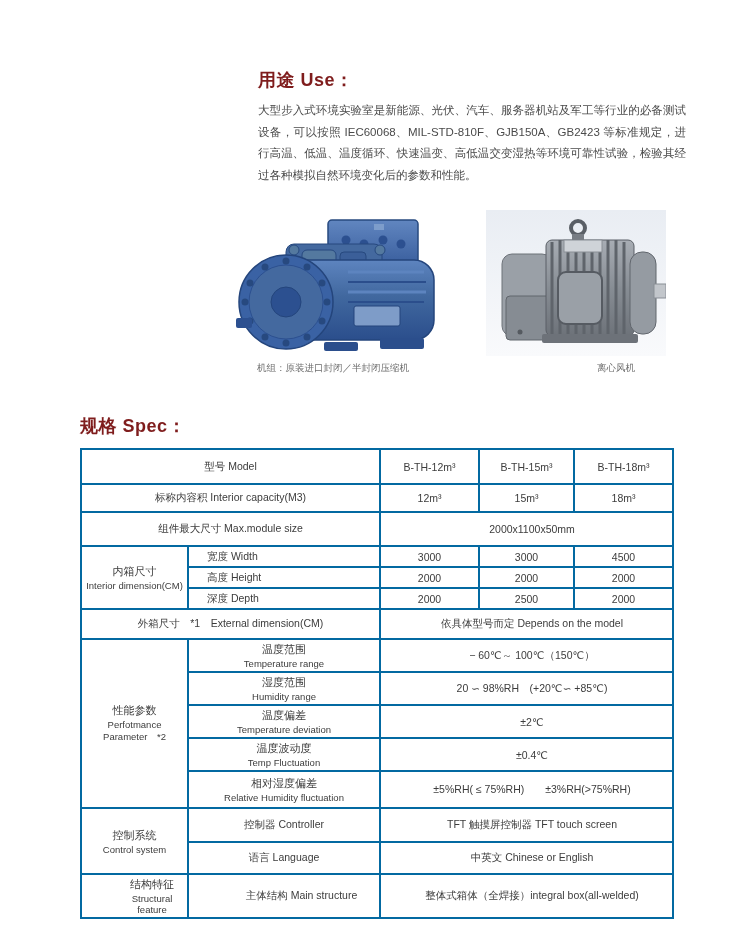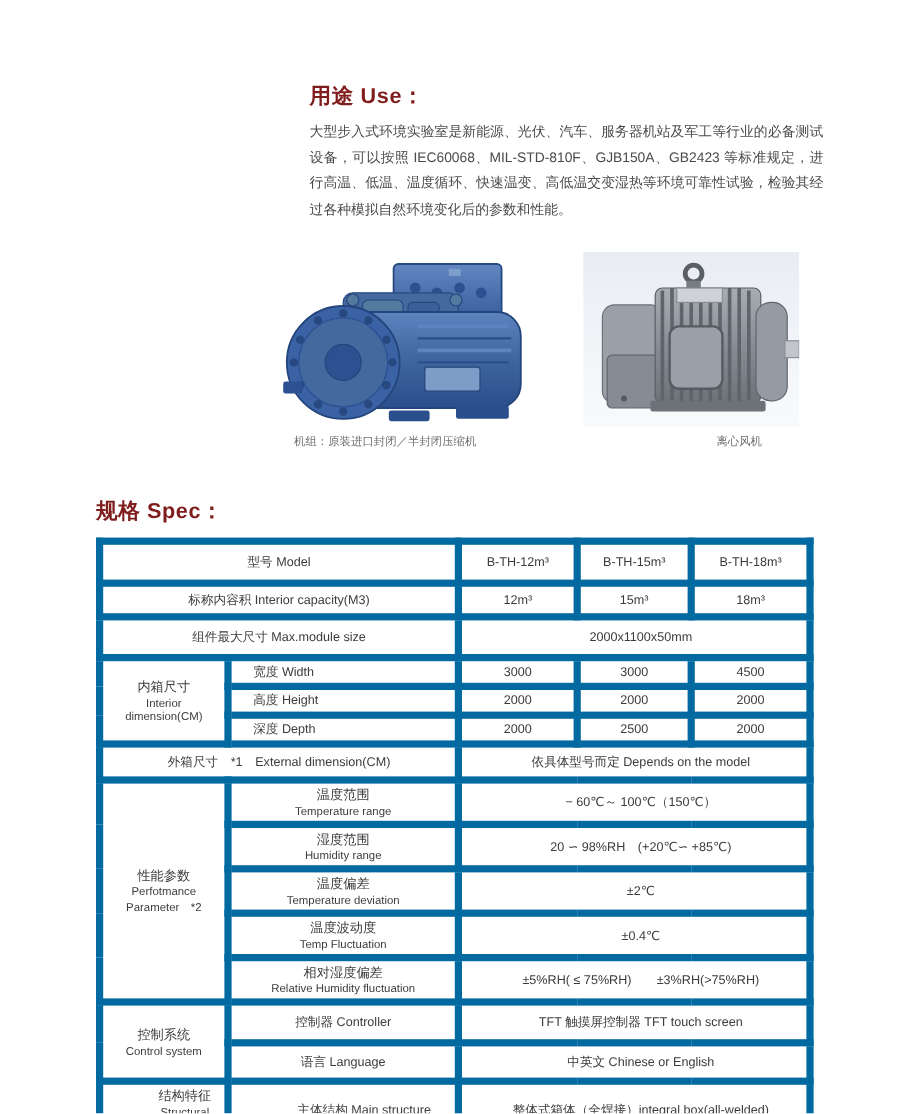--- a/index.html
+++ b/index.html
@@ -30,32 +30,32 @@
   
   .photo { position: absolute; }
   .photo-compressor { left: 228px; top: 200px; width: 218px; height: 154px; background: #ffffff; }
   .photo-fan { left: 486px; top: 210px; width: 180px; height: 146px; }
   .caption {
     position: absolute;
     font-size: 9.5px;
     color: #6e6e6e;
     white-space: nowrap;
   }
-  .caption-compressor { left: 245px; top: 362px; }
+  .caption-compressor { left: 257px; top: 362px; }
   .caption-fan { left: 597px; top: 362px; }
   
   .spec-section { position: absolute; left: 80px; top: 414px; width: 592px; }
   .spec-table {
     margin-top: 10px;
     width: 592px;
     border-collapse: collapse;
     table-layout: fixed;
   }
   .spec-table td {
-    border: 6px solid #0369a1;
+    border: 2px solid #0369a1;
     font-size: 10.5px;
     color: #3c3c3c;
     text-align: center;
     vertical-align: middle;
     padding: 2px 4px;
     overflow: hidden;
   }
   .spec-table .en-line { font-size: 9.5px; margin-top: 1px; }
   .spec-table .zh-line { font-size: 11px; }
   .sub-left { text-align: left !important; padding-left: 18px !important; }

